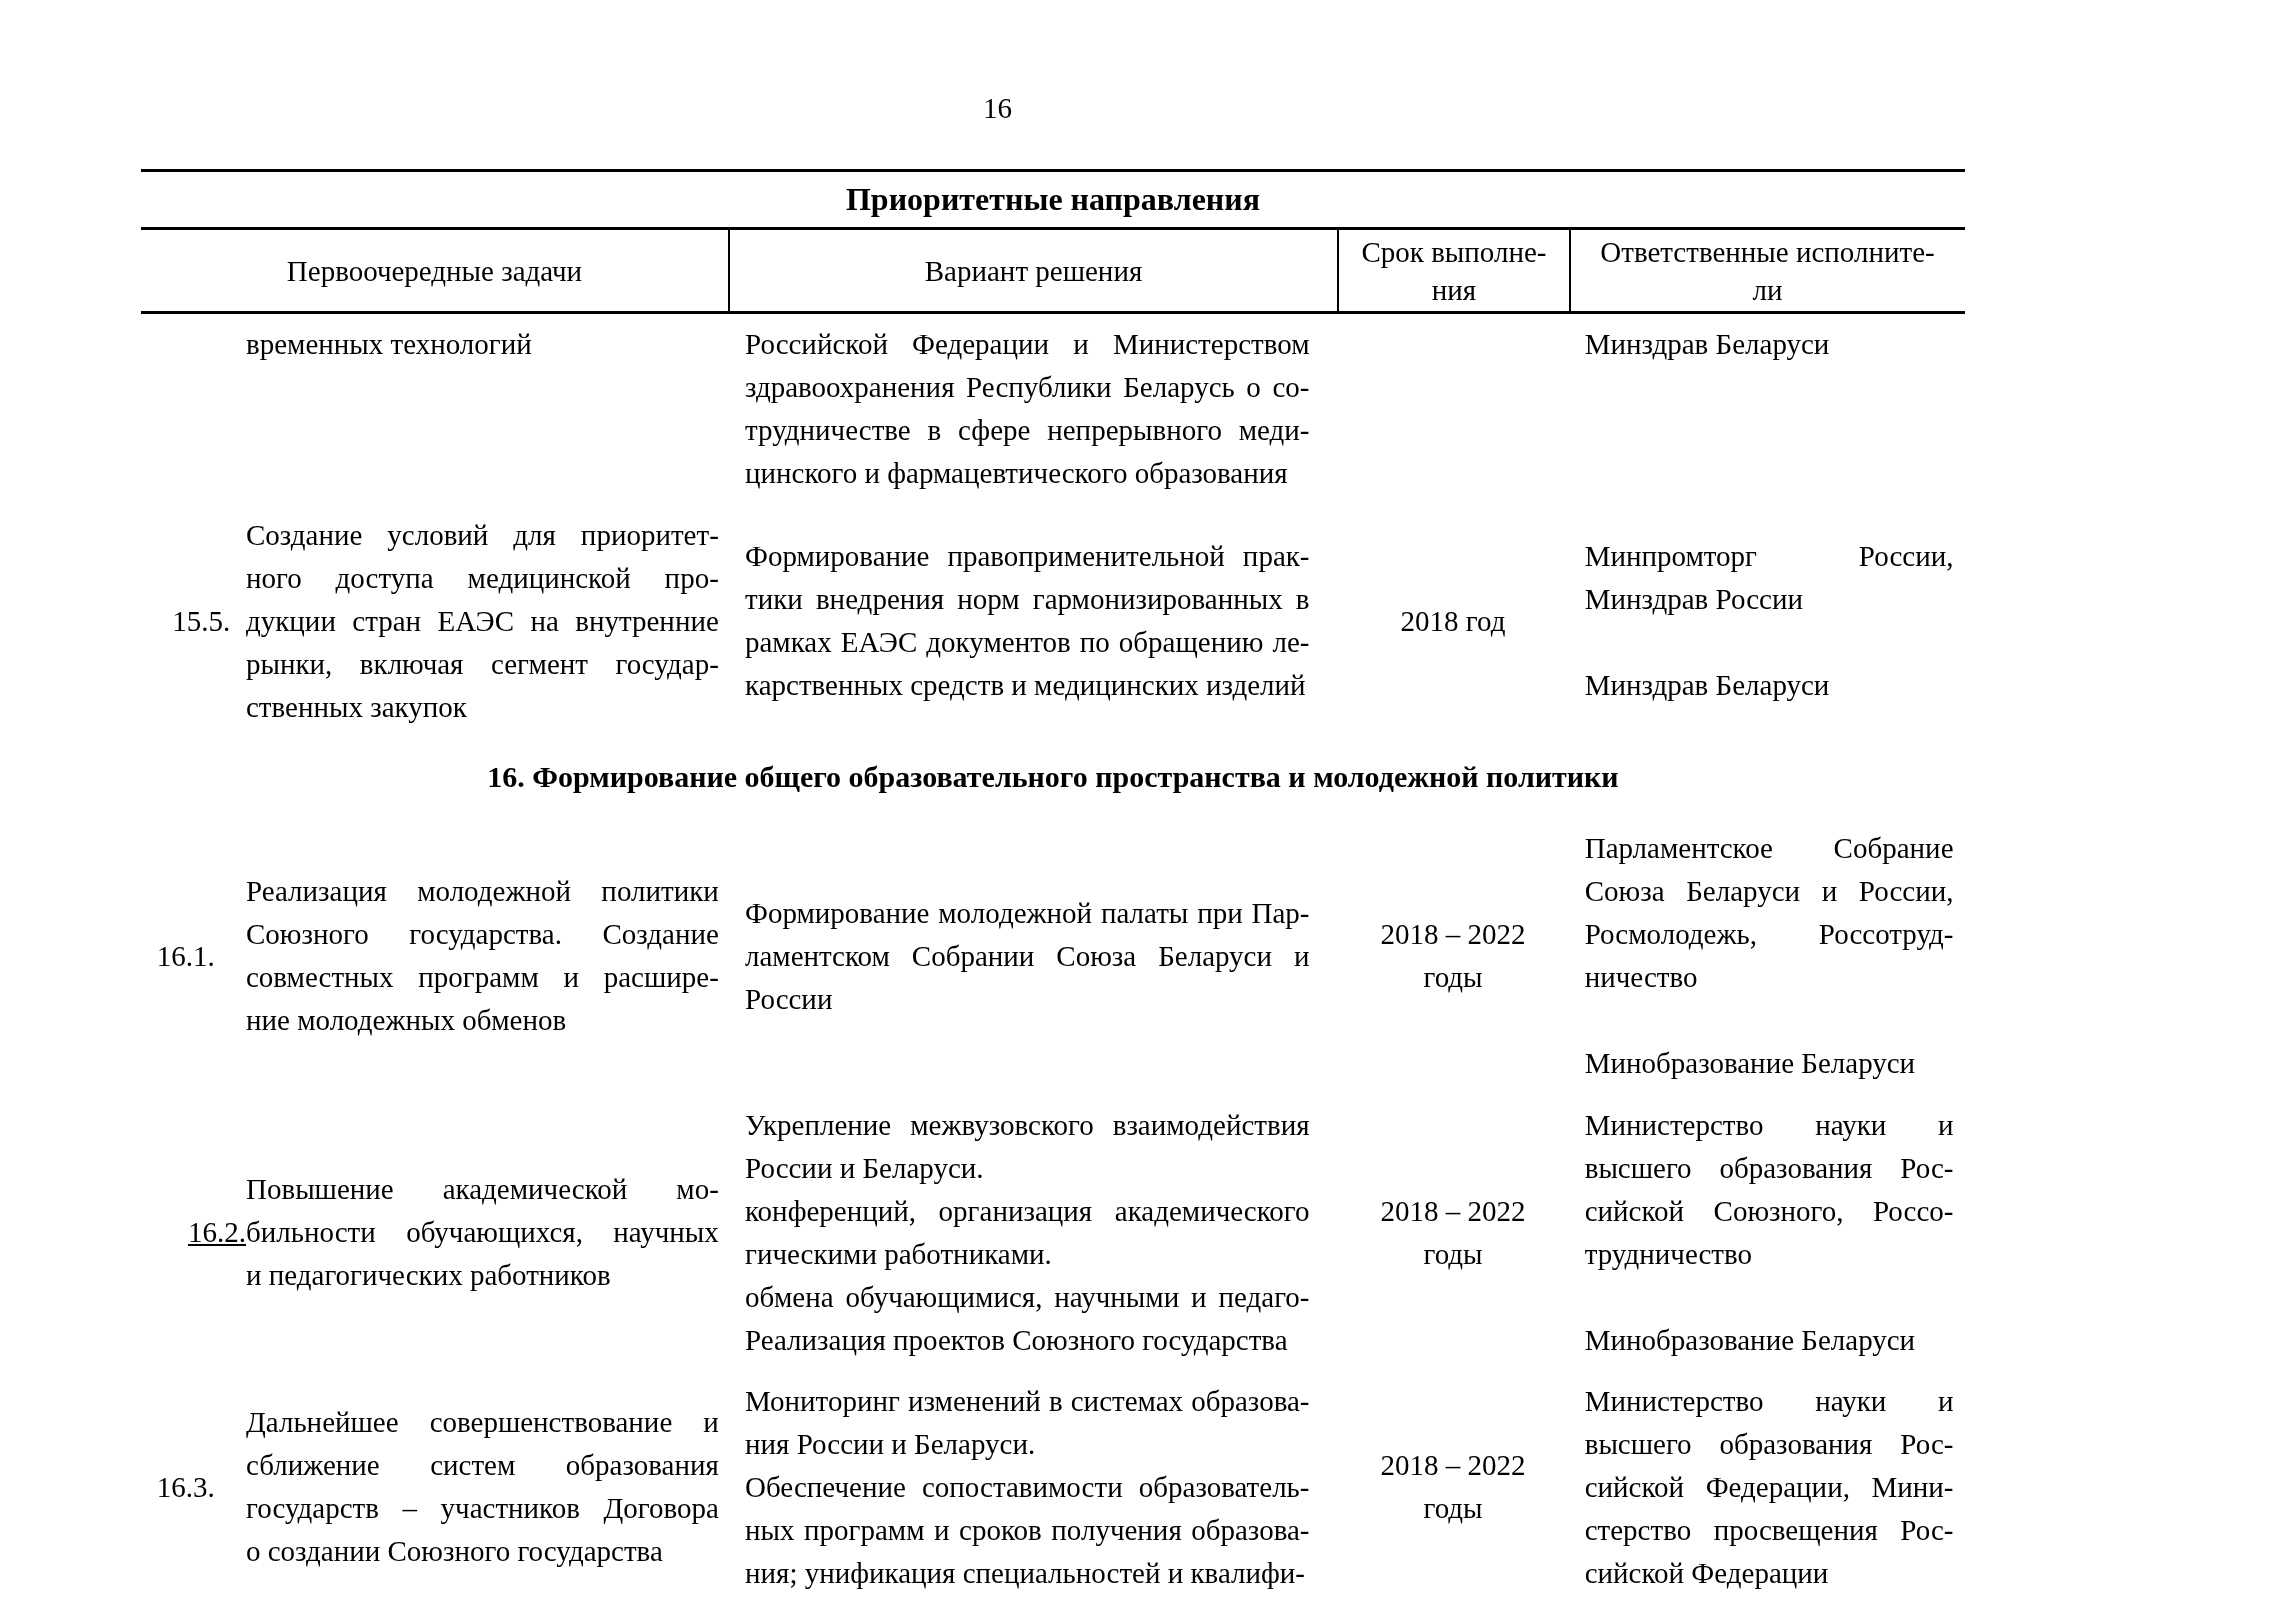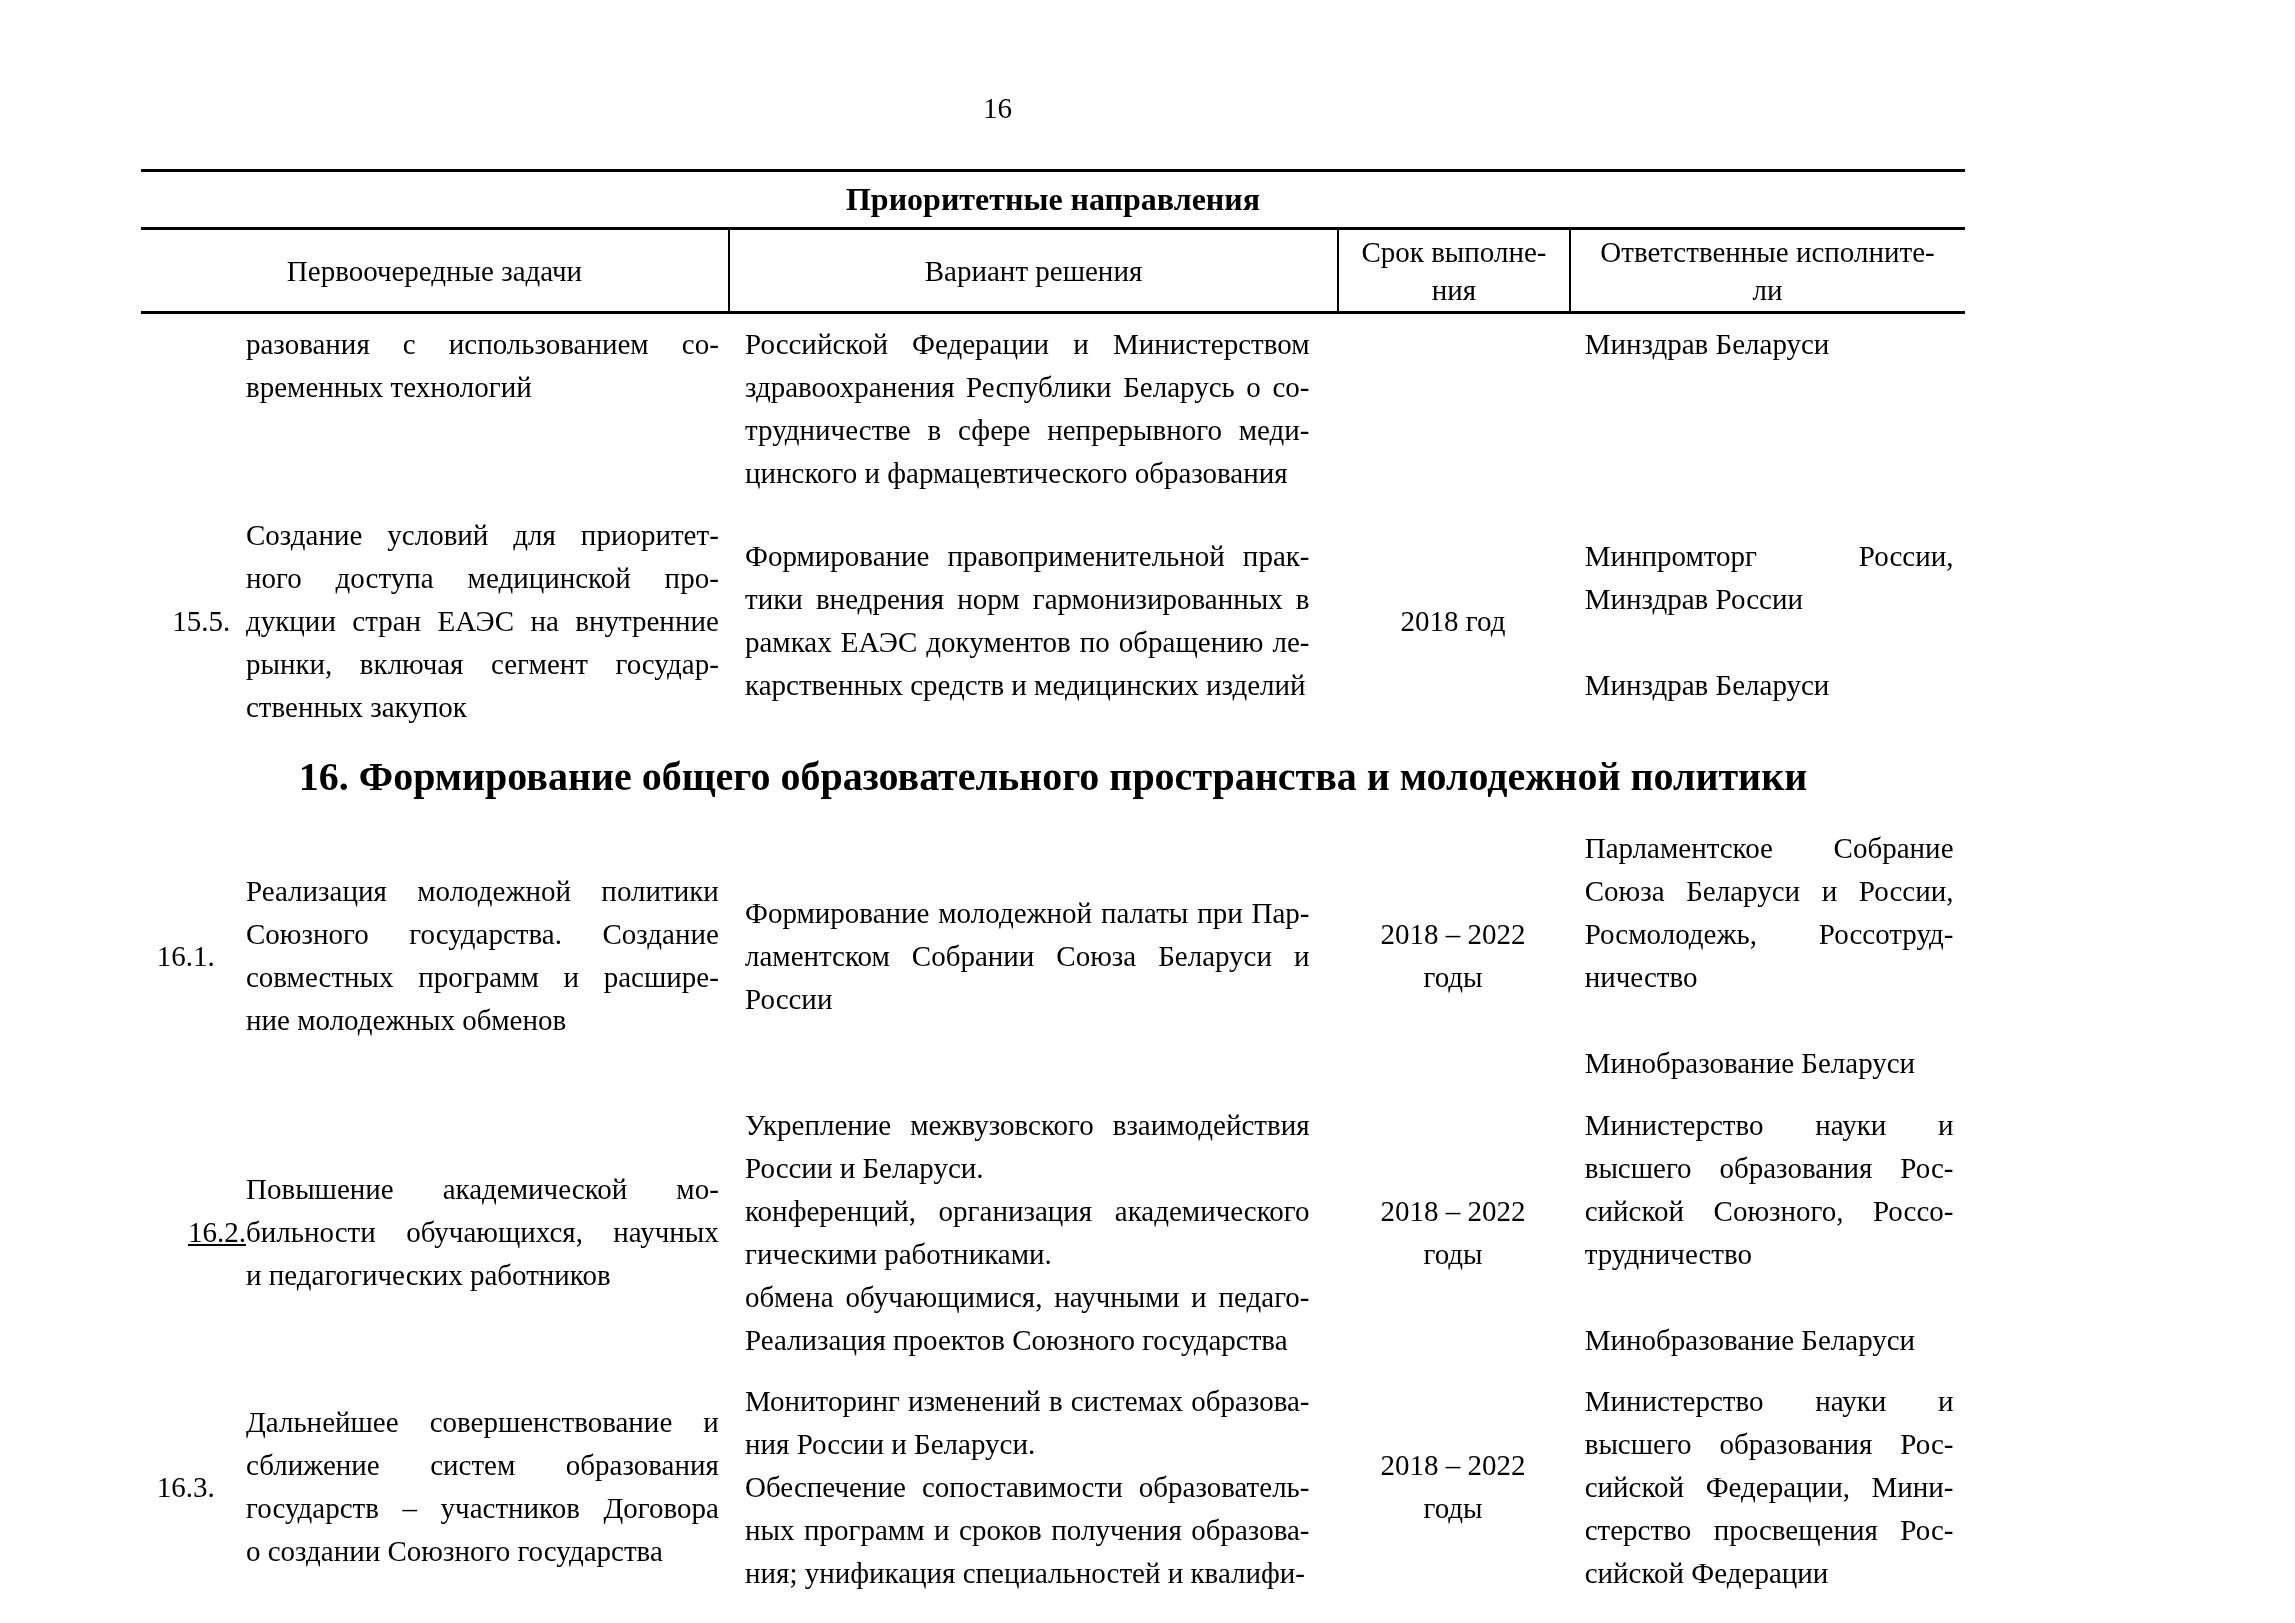--- a/index.html
+++ b/index.html
@@ -43,21 +43,21 @@
   .c-task { padding-right:9.2px; }
   .c-sol  { padding-left:17px; padding-right:27.5px; }
   .c-dl   { padding:0 5.2px; }
   .c-ex   { padding-left:15.7px; padding-right:10.5px; }
   .ln { text-align:justify; }
   .ln.st { text-align-last:justify; }
   .c-dl .ln { text-align:center; }
   .c-ex .para + .para { margin-top:43px; }
   .t-section {
     padding:22px 0 25px; text-align:center;
-    font-weight:bold; font-size:40px; line-height:33px;
+    font-weight:bold; font-size:30px; line-height:33px;
   }
 </style>
 </head>
 <body>
 
 <div class="page">
   <div class="pageno">16</div>
   <div class="doc-table">
     <div class="title-row">Приоритетные направления</div>
     <div class="head-row" id="head-row">
@@ -76,21 +76,20 @@
           <div>ли</div>
         </div>
       </div>
     <div id="t-body">
         <div class="t-row v-top">
           <div class="cell c-num">
             <div class="ln" style="text-align: left;"></div>
           </div>
           <div class="cell c-task">
             <div class="para">
-              <div class="ln st">разования с использованием со-</div>
               <div class="ln">временных технологий</div>
             </div>
           </div>
           <div class="cell c-sol">
             <div class="para">
               <div class="ln st">Российской Федерации и Министерством</div>
               <div class="ln st">здравоохранения Республики Беларусь о со-</div>
               <div class="ln st">трудничестве в сфере непрерывного меди-</div>
               <div class="ln">цинского и фармацевтического образования</div>
             </div>

